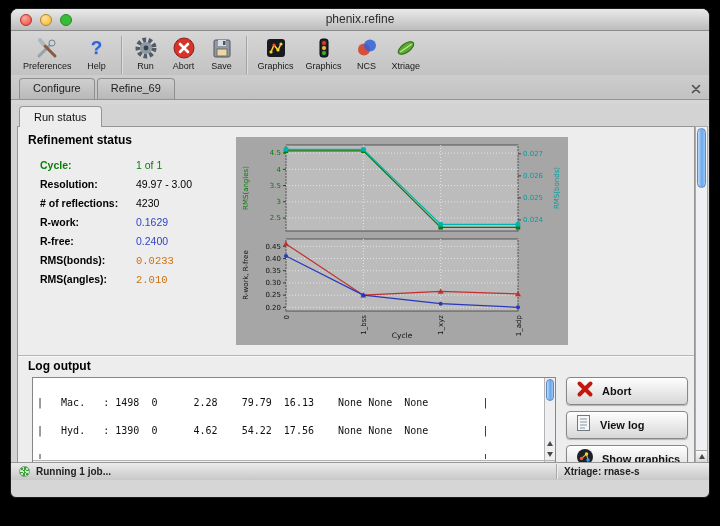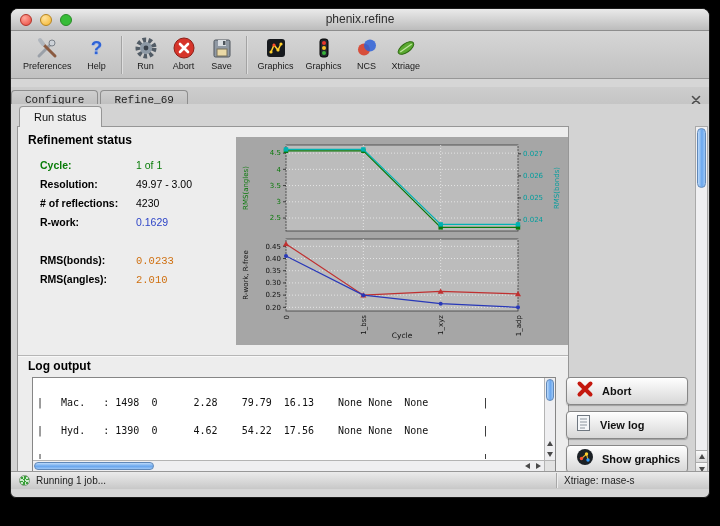--- a/index.html
+++ b/index.html
@@ -14,28 +14,28 @@
   .tl.green{left:49px;background:radial-gradient(circle at 35% 30%,#b6f2a6,#37bc37;);background-color:#37bc37;border:1px solid #2a8b28;}
   .wtitle{text-align:center;line-height:21px;font-size:12px;color:#2d2d2d;}
   
   .toolbar{position:absolute;left:0;top:22px;right:0;height:48px;background:linear-gradient(#d6d6d6,#c1c1c1);border-bottom:1px solid #979797;display:flex;align-items:flex-start;padding:3px 4px 0 6px;}
   .titem{display:flex;flex-direction:column;align-items:center;padding:1px 6px;border-radius:4px;}
   .ticon{width:26px;height:26px;display:flex;align-items:center;justify-content:center;}
   .tlabel{font-size:9px;color:#1a1a1a;white-space:nowrap;}
   .tsep{width:1px;height:38px;background:#a3a3a3;box-shadow:1px 0 0 #dedede;margin:2px 5px 0;}
   .helpq{font-weight:bold;font-size:19px;color:#2f63d6;text-shadow:0 1px 1px #9db7ea;}
   
-  .tabbar{position:absolute;left:0;top:78px;right:0;height:25px;background:linear-gradient(#cdcdcd,#c2c2c2);border-bottom:1px solid #949494;display:flex;align-items:flex-end;font-family:Liberation Mono, monospace;}
+  .tabbar{position:absolute;left:0;top:66px;right:0;height:25px;background:linear-gradient(#cdcdcd,#c2c2c2);border-bottom:1px solid #949494;display:flex;align-items:flex-end;padding-left:8px;}
   .tab{height:21px;line-height:19px;font-size:11px;color:#222;padding:0 13px;border:1px solid #8e8e8e;border-bottom:none;border-radius:4px 4px 0 0;background:linear-gradient(#cfcfcf,#b8b8b8);margin-right:2px;}
   .tab.active{background:linear-gradient(#f4f4f4,#dddddd);font-weight:bold;height:22px;}
   .tabclose{position:absolute;right:7px;top:6px;width:12px;height:12px;}
   
   .content{position:absolute;left:0;top:95px;right:0;bottom:18px;background:#d3d3d3;}
   .subtab{position:absolute;left:8px;top:2px;height:21px;line-height:20px;padding:0 14px;font-size:11px;color:#111;background:#ededed;border:1px solid #969696;border-bottom:none;border-radius:4px 4px 0 0;z-index:2;}
-  .panel{position:absolute;left:6px;top:22px;width:552px;height:349px;background:#ededed;border:1px solid #969696;}
+  .panel{position:absolute;left:6px;top:22px;width:678px;height:349px;background:#ededed;border:1px solid #969696;}
   .h1{position:absolute;left:10px;font-size:12px;font-weight:bold;color:#000;}
   .srow{position:absolute;left:22px;font-size:10.5px;white-space:nowrap;}
   .slabel{display:inline-block;width:96px;font-weight:bold;color:#000;}
   .svalue{color:#000;}
   .v-green{color:#0a7d0a;}
   .v-blue{color:#2f46c8;}
   .v-orange{color:#cf6f0f;font-family:Liberation Mono, monospace;}
   .chartwrap{position:absolute;left:218px;top:10px;width:332px;height:208px;}
   #chart-svg{background:#a6a6a6;display:block;}
   .sectline{position:absolute;left:0;right:0;top:228px;height:2px;border-top:1px solid #b6b6b6;border-bottom:1px solid #f8f8f8;}
@@ -53,21 +53,21 @@
   .arr.left{border-top:3.5px solid transparent;border-bottom:3.5px solid transparent;border-right:5px solid #4a4a4a;}
   .arr.right{border-top:3.5px solid transparent;border-bottom:3.5px solid transparent;border-left:5px solid #4a4a4a;}
   
   .abtn{position:absolute;left:548px;width:122px;height:28px;border:1px solid #878787;border-radius:4px;background:linear-gradient(#fefefe,#d7d7d7);box-shadow:inset 0 1px 0 #fff,0 1px 1px rgba(0,0,0,.25);display:flex;align-items:center;gap:8px;padding-left:9px;}
   .abtn span.albl{font-size:11px;font-weight:bold;color:#111;}
   
   .mainscroll{position:absolute;left:684px;top:22px;width:13px;height:349px;background:#f0f0f2;border:1px solid #a9a9a9;}
   .mthumb{position:absolute;left:1px;right:1px;top:1px;height:60px;border-radius:5px;background:linear-gradient(90deg,#bcdafa,#69a6ee 55%,#9dc7f6);border:1px solid #6088b8;}
   .mbtn{position:absolute;left:0;right:0;height:12px;background:linear-gradient(#fafafa,#d8d8d8);border-top:1px solid #ababab;}
   
-  .statusbar{position:absolute;left:0;right:0;bottom:8px;height:18px;background:linear-gradient(#ebebeb,#c8c8c8);border-top:1px solid #989898;font-size:10px;color:#222;}
+  .statusbar{position:absolute;left:0;right:0;bottom:17px;height:18px;background:linear-gradient(#ebebeb,#c8c8c8);border-top:1px solid #989898;font-size:10px;color:#222;font-weight:bold;}
   .spinner{position:absolute;left:8px;top:3px;width:11px;height:11px;border-radius:50%;background:repeating-conic-gradient(#37a037 0 30deg,#cdeccd 30deg 60deg);border:1px solid #7d9c7d;}
   .stext{position:absolute;left:25px;top:3px;}
   .sdiv{position:absolute;left:545px;top:1px;bottom:1px;width:1px;background:#a8a8a8;box-shadow:1px 0 0 #eee;}
   .ptext{position:absolute;left:553px;top:3px;}
 </style>
 </head>
 <body>
 
 <div class="stage">
   <div class="window">
@@ -188,20 +188,21 @@
     <div class="content">
       <div class="subtab">Run status</div>
 
       <div class="panel">
         <div class="h1" style="top:6px">Refinement status</div>
 
         <div class="srow" style="top:32px"><span class="slabel v-green">Cycle:</span><span class="svalue v-green">1 of 1</span></div>
         <div class="srow" style="top:51px"><span class="slabel">Resolution:</span><span class="svalue">49.97 - 3.00</span></div>
         <div class="srow" style="top:70px"><span class="slabel"># of reflections:</span><span class="svalue">4230</span></div>
         <div class="srow" style="top:89px"><span class="slabel">R-work:</span><span class="svalue v-blue">0.1629</span></div>
+        <div class="srow" style="top:108px"><span class="slabel">R-free:</span><span class="svalue v-blue">0.2400</span></div>
         <div class="srow" style="top:127px"><span class="slabel">RMS(bonds):</span><span class="svalue v-orange">0.0233</span></div>
         <div class="srow" style="top:146px"><span class="slabel">RMS(angles):</span><span class="svalue v-orange">2.010</span></div>
 
         <div class="chartwrap">
           <svg id="chart-svg" width="332" height="208">
               <rect x="50" y="8" width="232" height="86" fill="#bcbcbc" stroke="#3c3c3c" stroke-width="0.8"></rect>
               <line x1="50" y1="8" x2="50" y2="94" stroke="#efefef" stroke-width="0.8" stroke-dasharray="1 2"></line>
               <line x1="127.33333333333333" y1="8" x2="127.33333333333333" y2="94" stroke="#efefef" stroke-width="0.8" stroke-dasharray="1 2"></line>
               <line x1="204.66666666666666" y1="8" x2="204.66666666666666" y2="94" stroke="#efefef" stroke-width="0.8" stroke-dasharray="1 2"></line>
               <line x1="282" y1="8" x2="282" y2="94" stroke="#efefef" stroke-width="0.8" stroke-dasharray="1 2"></line>

